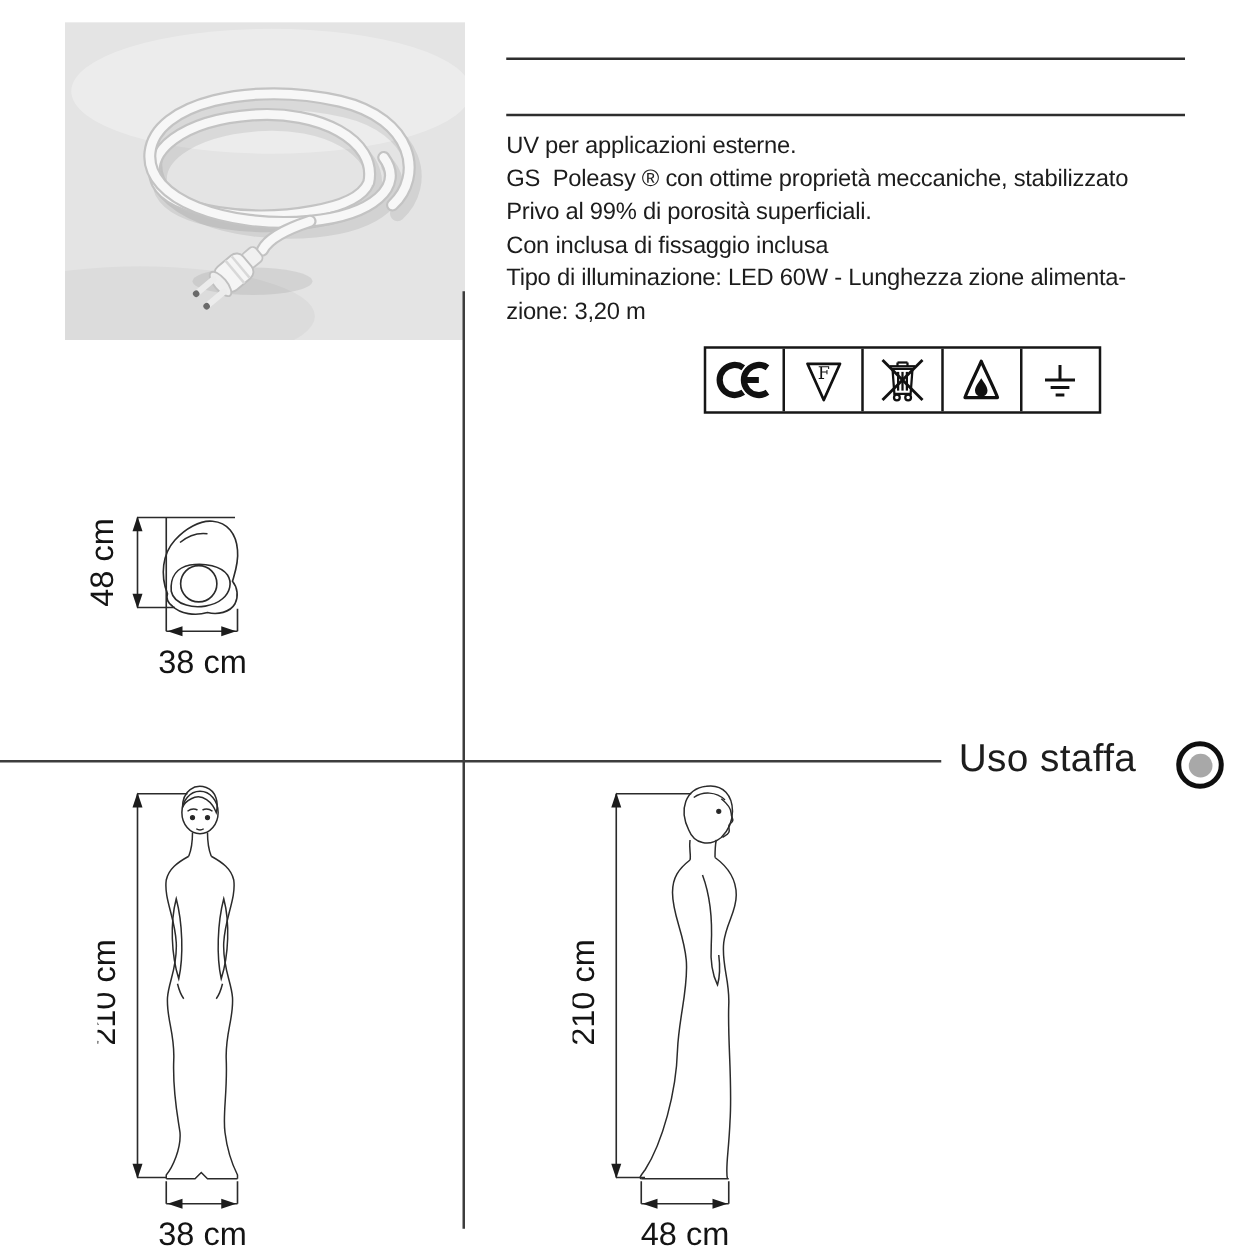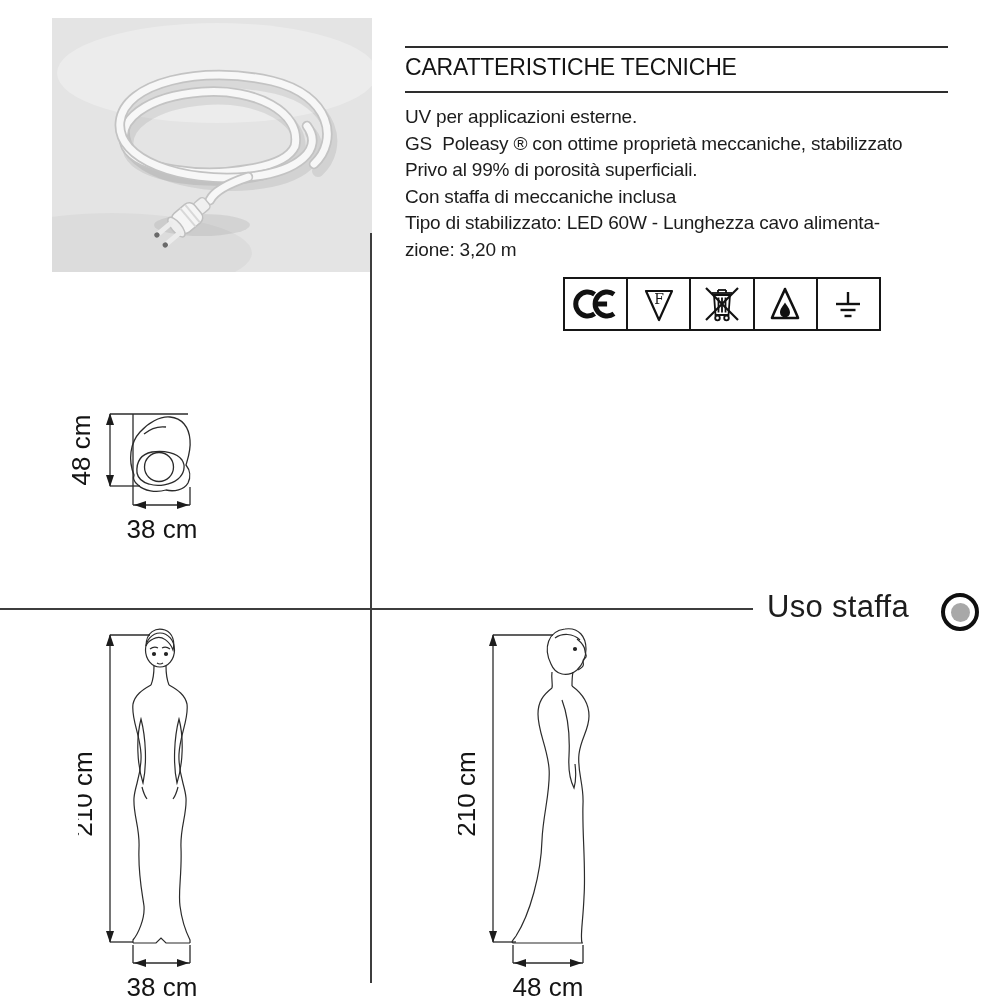--- a/index.html
+++ b/index.html
@@ -71,29 +71,28 @@
         <ellipse cx="36" cy="0" rx="5" ry="12" fill="#eeeeee" stroke="#c0c0c0" stroke-width="1.5"></ellipse>
         <line x1="38" y1="-6.5" x2="56" y2="-6.5" stroke="#ececec" stroke-width="5" stroke-linecap="round"></line>
         <line x1="38" y1="6.5" x2="56" y2="6.5" stroke="#ececec" stroke-width="5" stroke-linecap="round"></line>
         <circle cx="56" cy="-6.5" r="2.6" fill="#6a6a6a"></circle>
         <circle cx="56" cy="6.5" r="2.6" fill="#6a6a6a"></circle>
       </g>
     </svg>
   </div>
 
   <div class="rule rule-top"></div>
-  <div class="title">CARATTERISTICHE TECNICHE</div>
   <div class="rule rule-mid"></div>
 
   <div class="desc">
     <div class="dl">UV per applicazioni esterne.</div>
     <div class="dl">GS  Poleasy ® con ottime proprietà meccaniche, stabilizzato</div>
     <div class="dl">Privo al 99% di porosità superficiali.</div>
-    <div class="dl">Con staffa di meccaniche inclusa</div>
-    <div class="dl">Tipo di stabilizzato: LED 60W - Lunghezza cavo alimenta-</div>
+    <div class="dl">Con inclusa di fissaggio inclusa</div>
+    <div class="dl">Tipo di illuminazione: LED 60W - Lunghezza zione alimenta-</div>
     <div class="dl">zione: 3,20 m</div>
   </div>
 
   <div class="certs">
     <div class="cert-cell">
       <svg width="48" height="34" viewBox="0 0 52 36">
         <g fill="none" stroke="#111" stroke-width="5.4">
           <path d="M24.5,7.35 A13,13 0 1 0 24.5,28.65"></path>
           <path d="M45.5,7.35 A13,13 0 1 0 45.5,28.65"></path>
           <line x1="25.5" y1="18" x2="38" y2="18"></line>

